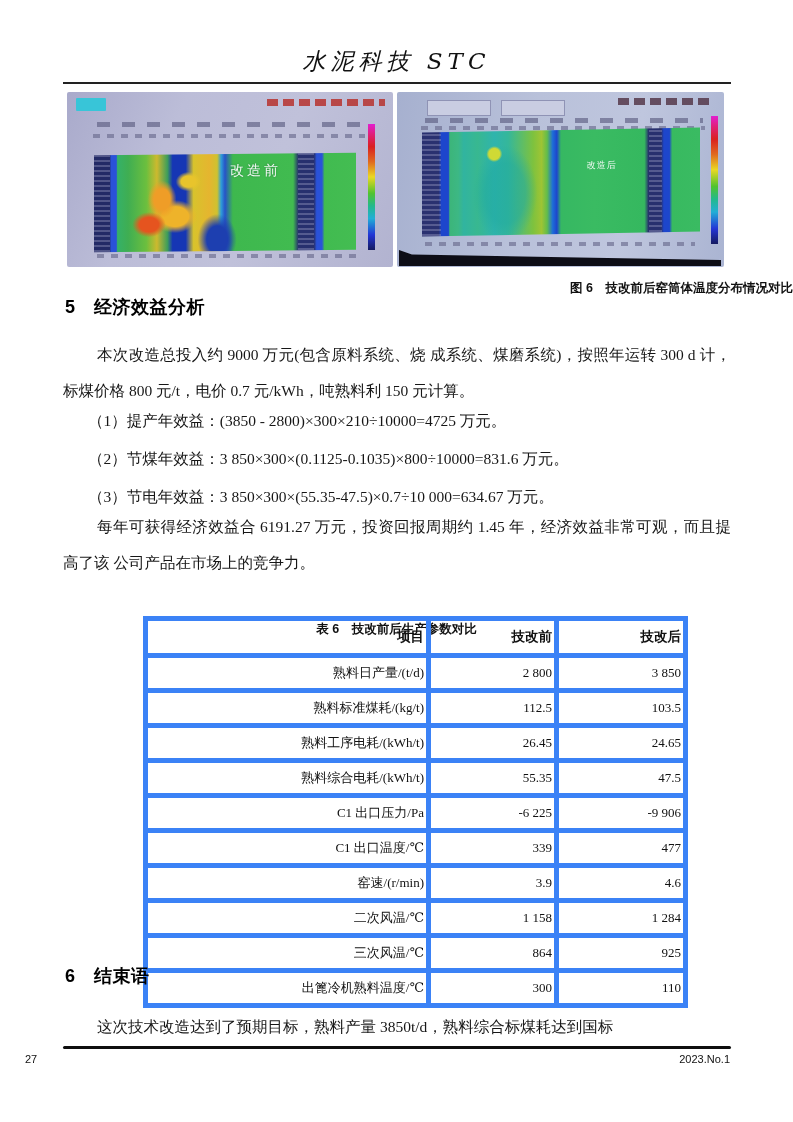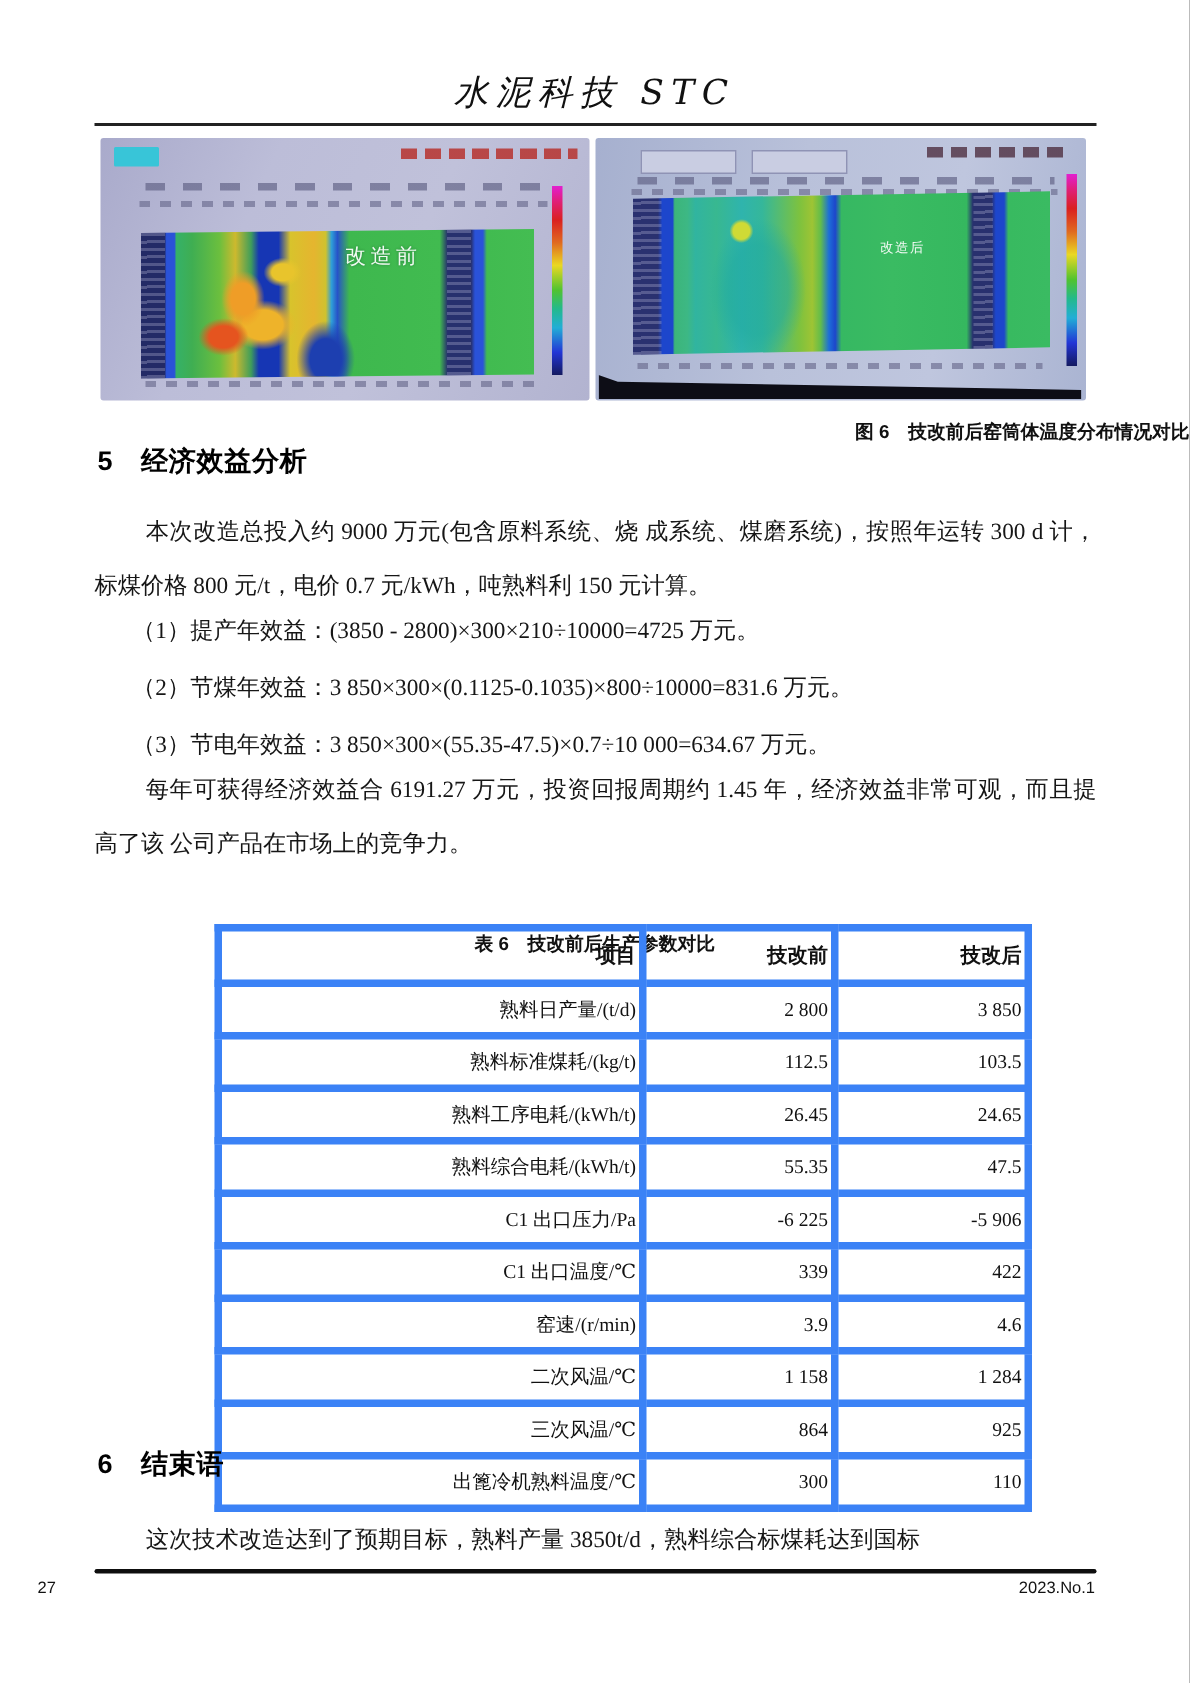--- a/index.html
+++ b/index.html
@@ -212,26 +212,26 @@
           <td>24.65</td>
         </tr>
         <tr>
           <td>熟料综合电耗/(kWh/t)</td>
           <td>55.35</td>
           <td>47.5</td>
         </tr>
         <tr>
           <td>C1 出口压力/Pa</td>
           <td>-6 225</td>
-          <td>-5 906</td>
+          <td>-9 906</td>
         </tr>
         <tr>
           <td>C1 出口温度/℃</td>
           <td>339</td>
-          <td>422</td>
+          <td>477</td>
         </tr>
         <tr>
           <td>窑速/(r/min)</td>
           <td>3.9</td>
           <td>4.6</td>
         </tr>
         <tr>
           <td>二次风温/℃</td>
           <td>1 158</td>
           <td>1 284</td>

